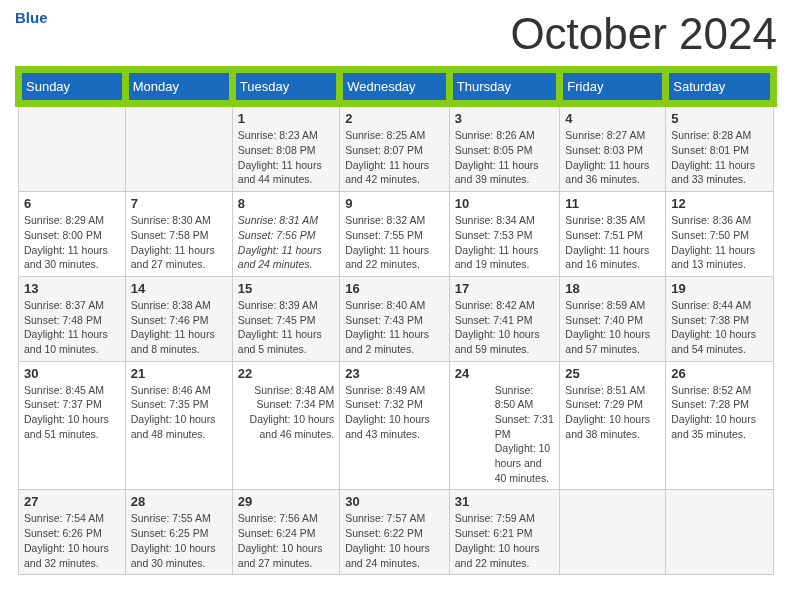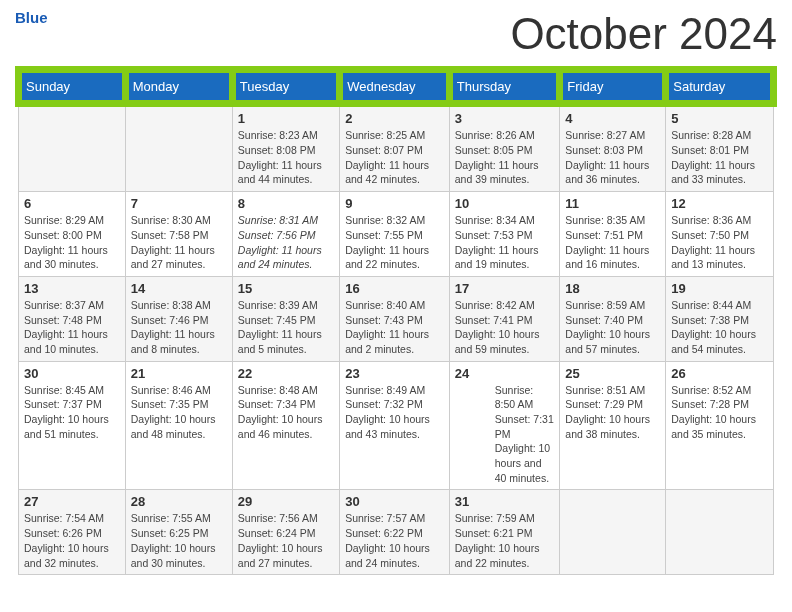--- a/index.html
+++ b/index.html
@@ -244,21 +244,21 @@
 Daylight: 10 hours and 51 minutes.</div>
         </td>
         <td>
           <span class="day-num">21</span>
           <div class="cell-info" style="white-space: pre-line;">Sunrise: 8:46 AM
 Sunset: 7:35 PM
 Daylight: 10 hours and 48 minutes.</div>
         </td>
         <td>
           <span class="day-num">22</span>
-          <div class="cell-info" style="white-space: pre-line;">Sunrise: 8:48 AM
+          <div class="cell-info" style="white-space: pre-line; text-align: right;">Sunrise: 8:48 AM
 Sunset: 7:34 PM
 Daylight: 10 hours and 46 minutes.</div>
         </td>
         <td>
           <span class="day-num">23</span>
           <div class="cell-info" style="white-space: pre-line;">Sunrise: 8:49 AM
 Sunset: 7:32 PM
 Daylight: 10 hours and 43 minutes.</div>
         </td>
         <td>

